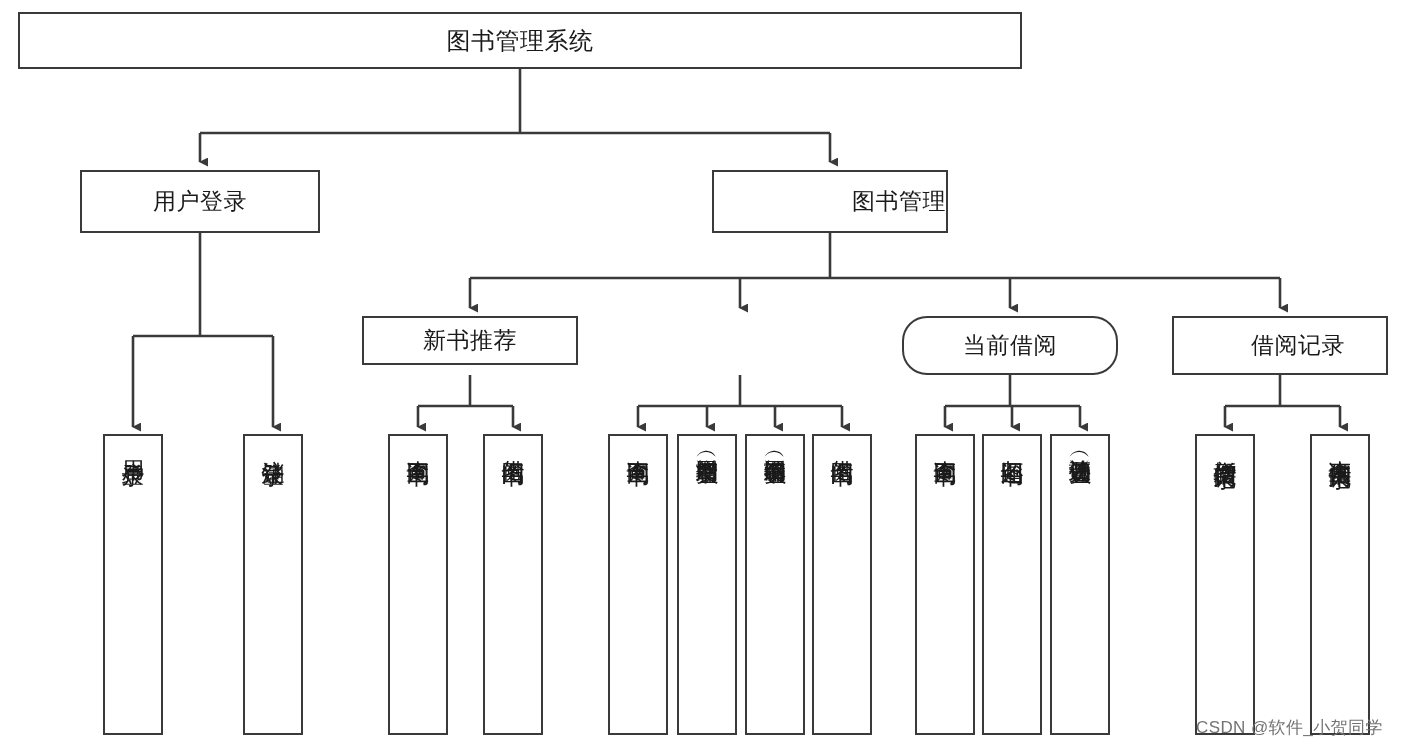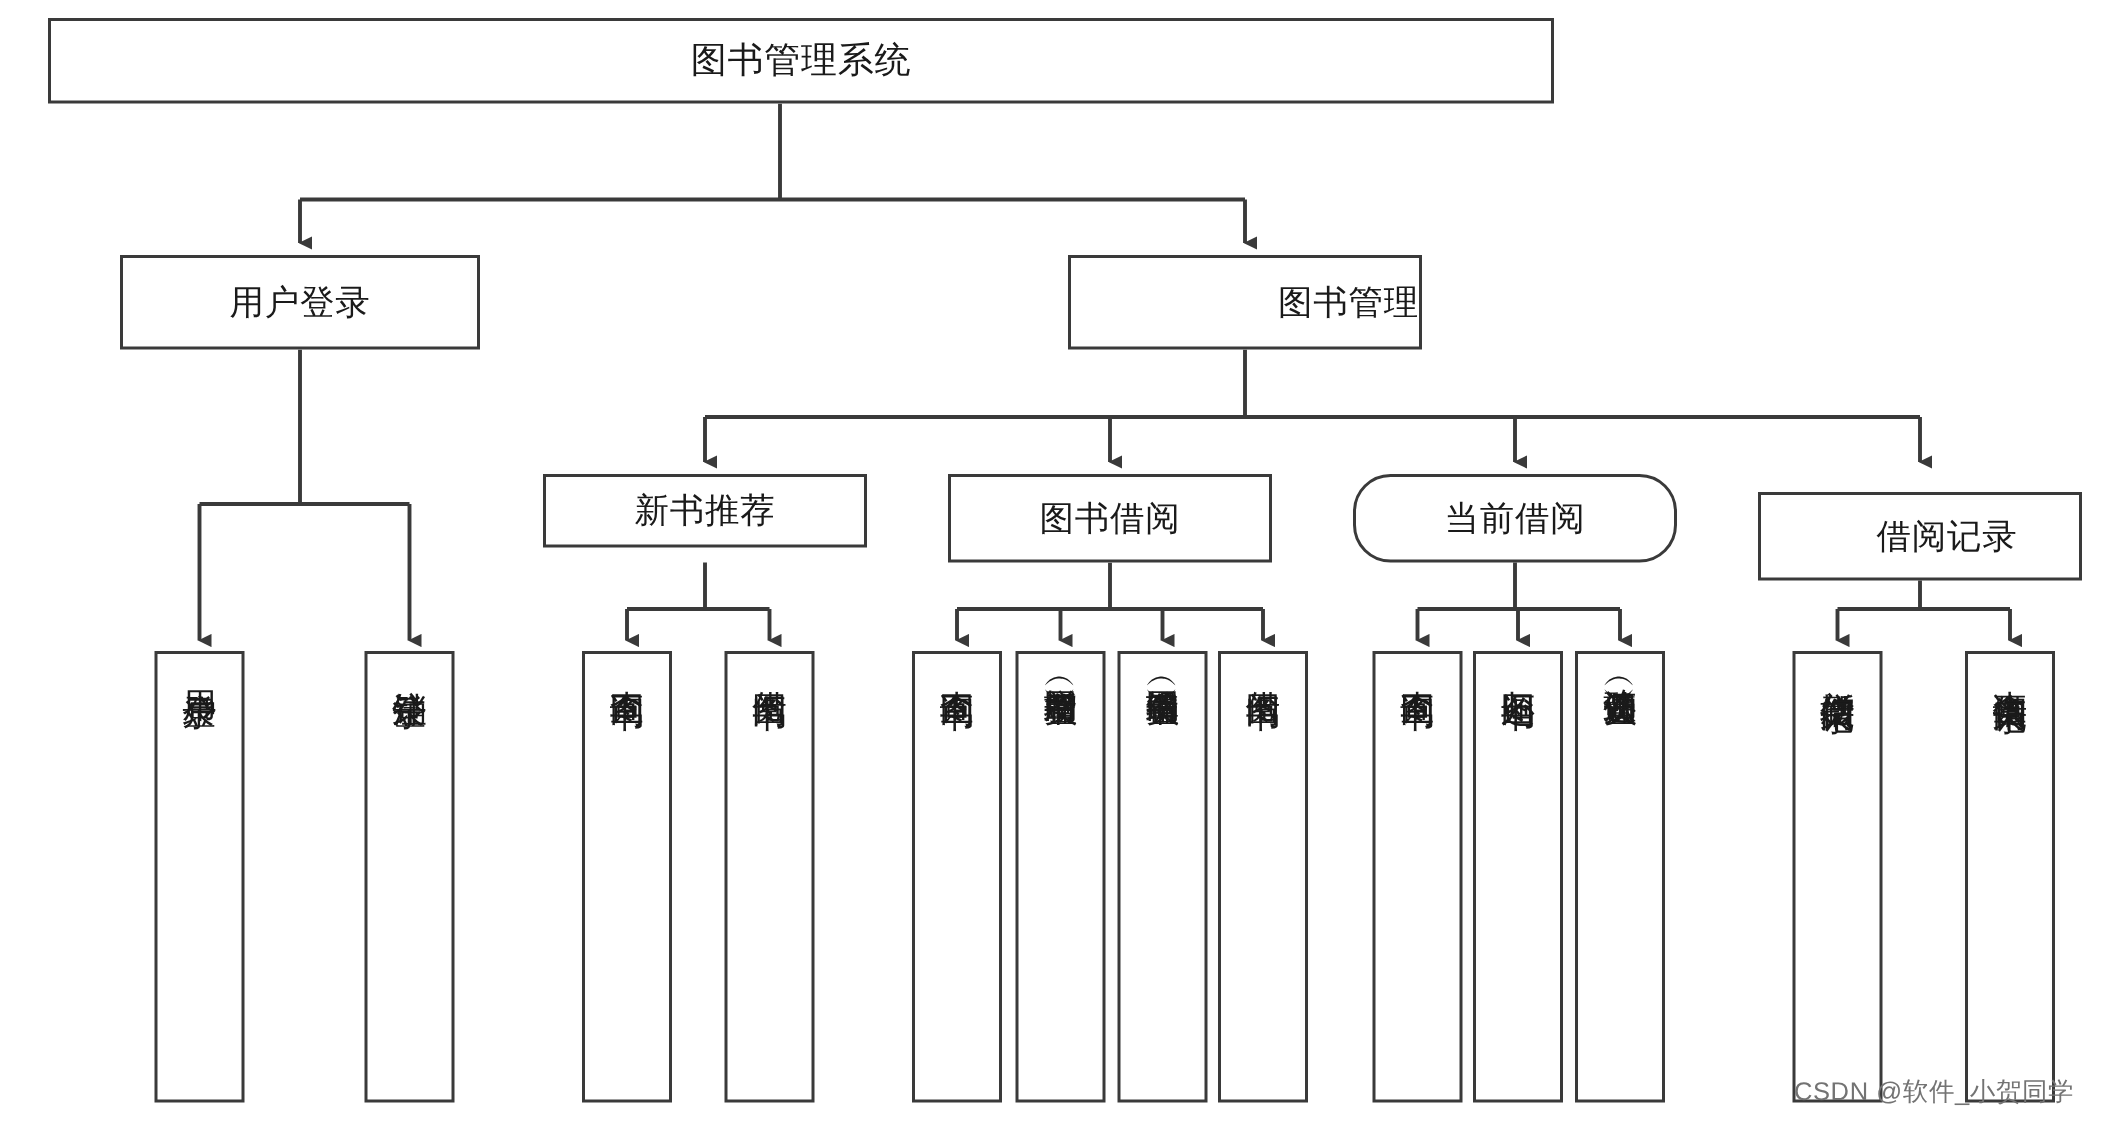--- a/index.html
+++ b/index.html
@@ -124,45 +124,42 @@
       <path d="M1012,406 L1012,427" marker-end="url(#arrowhead)"></path>
       <path d="M1080,406 L1080,427" marker-end="url(#arrowhead)"></path>
 
       <path d="M1280,375 L1280,406"></path>
       <path d="M1225,406 L1340,406"></path>
       <path d="M1225,406 L1225,427" marker-end="url(#arrowhead)"></path>
       <path d="M1340,406 L1340,427" marker-end="url(#arrowhead)"></path>
     </g>
   </svg>
 
-  <div class="node root horiz" style="left:18px; top:12px; width:1004px; height:57px;margin-left:14px;">
+  <div class="node root horiz" style="left:18px; top:12px; width:1004px; height:57px;">
     <span class="node-label">图书管理系统</span>
   </div>
 
   <div class="node horiz" style="left:80px; top:170px; width:240px; height:63px;">
     <span class="node-label">用户登录</span>
   </div>
 
   <div class="node horiz" style="left:712px; top:170px; width:236px; height:63px;justify-content:flex-end;">
     <span class="node-label">图书管理</span>
   </div>
 
   <div class="node horiz" style="left:362px; top:316px; width:216px; height:49px;">
     <span class="node-label">新书推荐</span>
   </div>
 
-  <div class="node horiz" style="left:632px; top:316px; width:216px; height:59px;">
-    <span class="node-label">图书借阅</span>
-  </div>
 
   <div class="node horiz" style="left:902px; top:316px; width:216px; height:59px;border-radius:25px;">
     <span class="node-label">当前借阅</span>
   </div>
 
-  <div class="node horiz" style="left:1172px; top:328px; width:216px; height:59px;padding-left:36px;">
+  <div class="node horiz" style="left:1172px; top:316px; width:216px; height:59px;padding-left:36px;">
     <span class="node-label">借阅记录</span>
   </div>
 
   <div class="node vert" style="left:103px; top:434px; width:60px; height:301px;">
     <span class="node-label">用户登录</span>
   </div>
   <div class="node vert" style="left:243px; top:434px; width:60px; height:301px;">
     <span class="node-label">注销登录</span>
   </div>
 

